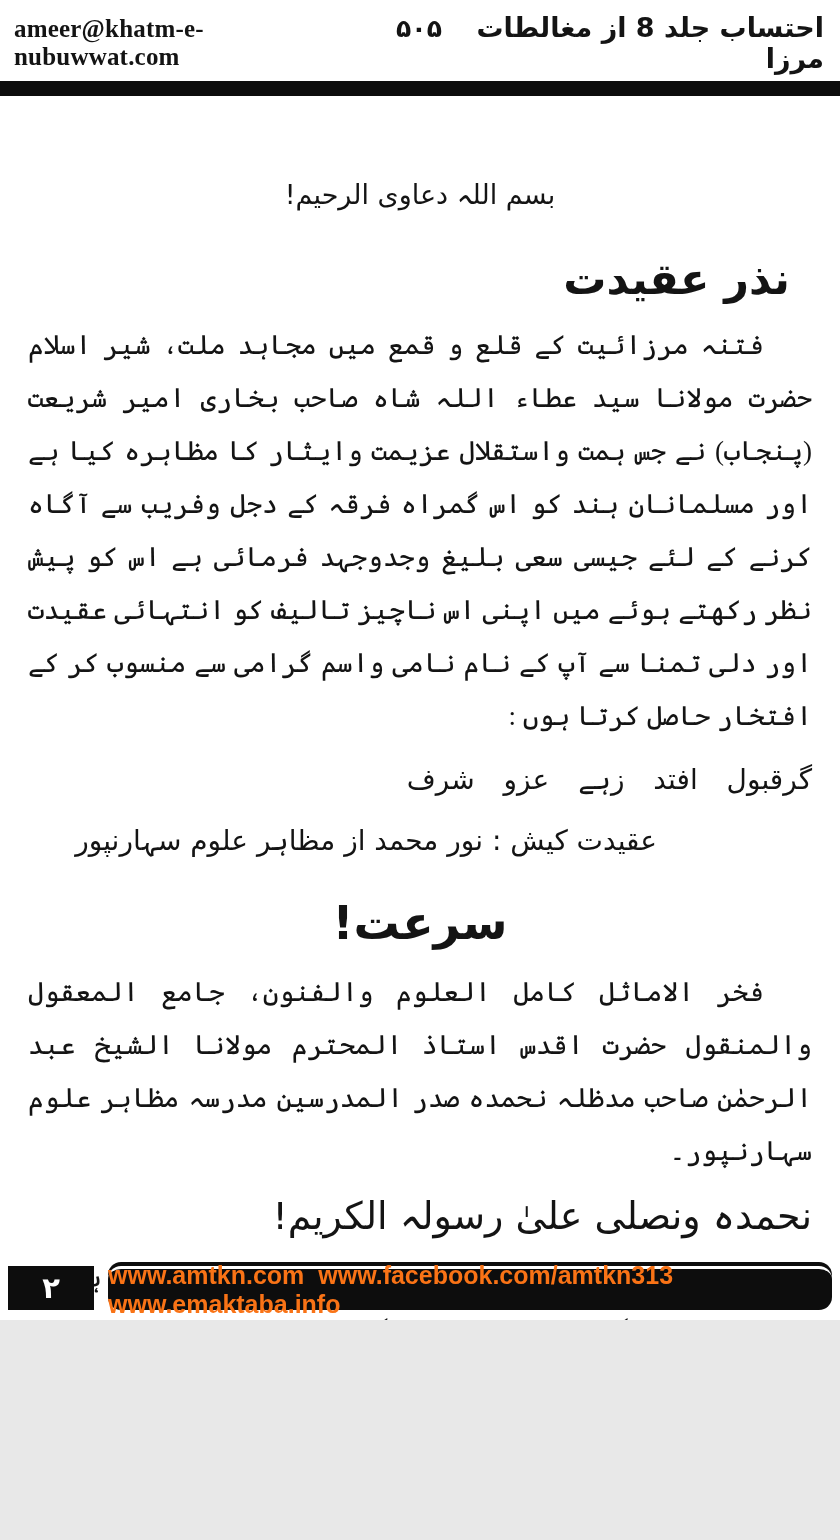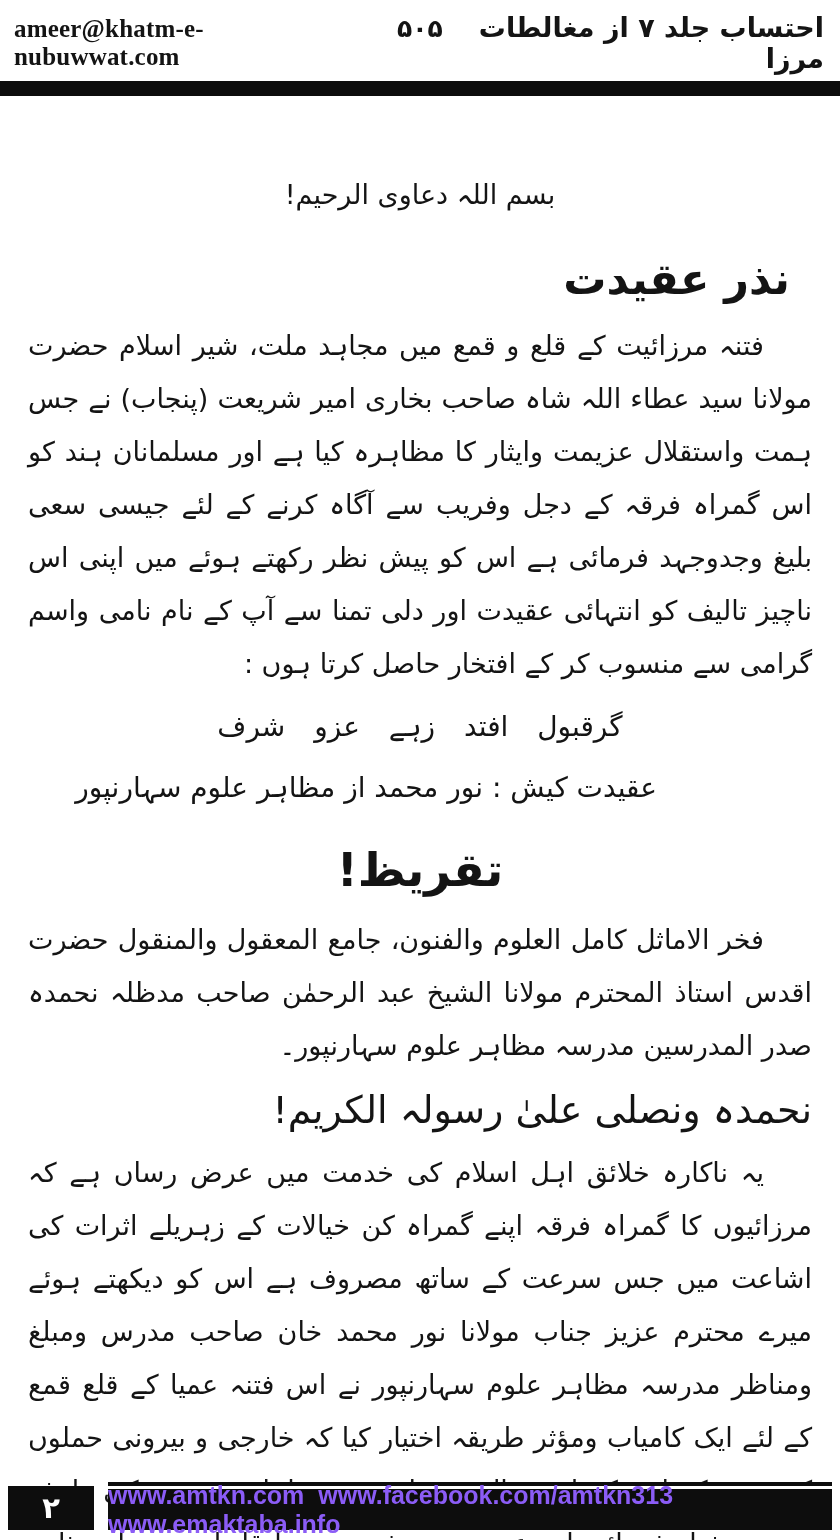--- a/index.html
+++ b/index.html
@@ -1,18 +1,18 @@
 <!DOCTYPE html>
 <html lang="ur"><head>
 <meta charset="utf-8">
 <style>
   * { box-sizing: border-box; margin: 0; padding: 0; }
   html, body { background: #e8e8e8; }
   .page {
-    width: 840px; height: 1540px;
+    width: 840px; height: 1320px;
     margin: 0 auto;
     background: #ffffff;
     color: #141414;
     position: relative;
     overflow: hidden;
     font-family: "DejaVu Sans", sans-serif;
   }
   
   .page-header {
     display: flex;
@@ -59,23 +59,23 @@
     text-align: right;
     padding-right: 22px;
     margin-top: 28px;
     margin-bottom: 10px;
     line-height: 60px;
   }
   .para {
     text-align: justify;
     margin: 4px 0;
   }
-  .indent { text-indent: 48px; }
+  .indent { text-indent: 48px; font-family: Liberation Serif, serif; }
   .poetry {
-    text-align: center;
+    text-align: right;
     word-spacing: 20px;
     font-size: 28px;
     margin: 10px 0 4px 0;
   }
   .attribution {
     text-align: right;
     padding-right: 155px;
     font-size: 28px;
     line-height: 62px;
   }
@@ -112,57 +112,58 @@
     color: #ffffff;
     font-size: 29px;
     font-weight: bold;
     display: flex;
     align-items: center;
     justify-content: center;
   }
   .footer-bar {
     flex: 1;
     background: #0d0d0d;
-    color: #8b5cf6;
+    color: #f97316;
     display: flex;
     align-items: center;
     justify-content: flex-end;
     font-family: "Liberation Sans", sans-serif;
     font-weight: bold;
     font-size: 25px;
     word-spacing: 7px;
     border-top: 3px solid #ffffff;
     box-shadow: 0 -4px 0 0 #0d0d0d;
+    border-radius: 13px;
   }
 </style>
 </head>
 <body>
 
 <div class="page">
 
   <header class="page-header">
     <span class="header-email">ameer@khatm-e-nubuwwat.com</span>
     <span class="header-pagenum">۵۰۵</span>
-    <span class="header-title">احتساب جلد ۷ از مغالطات مرزا</span>
+    <span class="header-title">احتساب جلد 8 از مغالطات مرزا</span>
   </header>
   <div class="header-bar"></div>
 
   <main class="page-body">
     <p class="bismillah">بسم اللہ دعاوی الرحیم!</p>
 
     <h1 class="dedication-heading">نذر عقیدت</h1>
 
     <p class="para indent">فتنہ مرزائیت کے قلع و قمع میں مجاہد ملت، شیر اسلام حضرت مولانا سید عطاء اللہ شاہ صاحب بخاری امیر شریعت (پنجاب) نے جس ہمت واستقلال عزیمت وایثار کا مظاہرہ کیا ہے اور مسلمانان ہند کو اس گمراہ فرقہ کے دجل وفریب سے آگاہ کرنے کے لئے جیسی سعی بلیغ وجدوجہد فرمائی ہے اس کو پیش نظر رکھتے ہوئے میں اپنی اس ناچیز تالیف کو انتہائی عقیدت اور دلی تمنا سے آپ کے نام نامی واسم گرامی سے منسوب کر کے افتخار حاصل کرتا ہوں :</p>
 
     <p class="poetry">گرقبول افتد زہے عزو شرف</p>
 
     <p class="attribution">عقیدت کیش : نور محمد از مظاہر علوم سہارنپور</p>
 
 
-    <h2 class="taqreez-heading">تقریظ!</h2>
+    <h2 class="taqreez-heading">سرعت!</h2>
 
     <p class="para indent">فخر الاماثل کامل العلوم والفنون، جامع المعقول والمنقول حضرت اقدس استاذ المحترم مولانا الشیخ عبد الرحمٰن صاحب مدظلہ نحمدہ صدر المدرسین مدرسہ مظاہر علوم سہارنپور۔</p>
 
     <p class="nahmadahu">نحمدہ ونصلی علیٰ رسولہ الکریم!</p>
 
     <p class="para indent">یہ ناکارہ خلائق اہل اسلام کی خدمت میں عرض رساں ہے کہ مرزائیوں کا گمراہ فرقہ اپنے گمراہ کن خیالات کے زہریلے اثرات کی اشاعت میں جس سرعت کے ساتھ مصروف ہے اس کو دیکھتے ہوئے میرے محترم عزیز جناب مولانا نور محمد خان صاحب مدرس ومبلغ ومناظر مدرسہ مظاہر علوم سہارنپور نے اس فتنہ عمیا کے قلع قمع کے لئے ایک کامیاب ومؤثر طریقہ اختیار کیا کہ خارجی و بیرونی حملوں کو چھوڑ کر اس کے استیصال میں اندرونی وداخلی ضربوں کی طرف توجہ مبذول فرمائی اور عزیز موصوف نے مرزا قادیانی مسیلمہ ثانی کی بہت سی کتابوں کا مطالعہ کر کے مرزا کی ان کفریات، اختلافات، کذبات جن کو قدرت نے خود مرزا قادیانی کے ہاتھوں سے جمع کرا دیا تھا۔ بڑی محنت وجستجو سے منظر عام پر لا کر مرزا قادیانی کی نبوت ودیگر دعاوی کا ایسا بھانڈا پھوڑا کہ بہت</p>
   </main>
 
   <footer class="page-footer">
     <div class="footer-page-box">۲</div>

